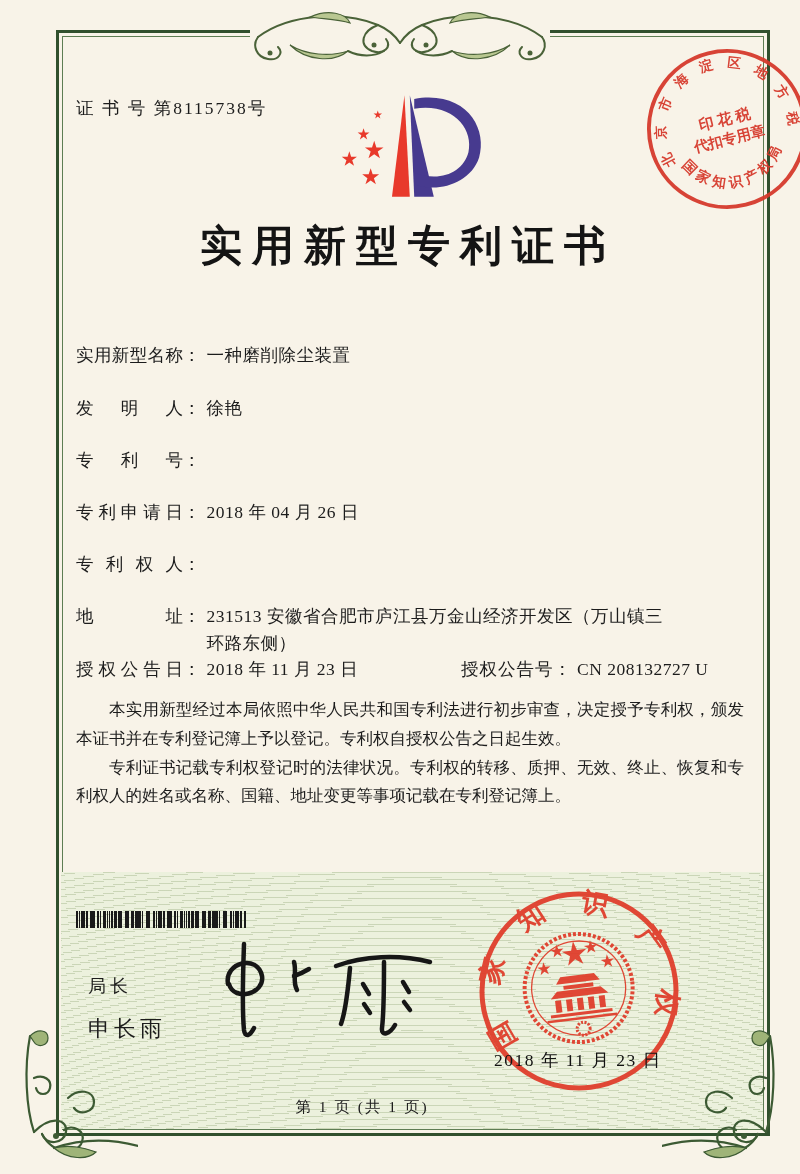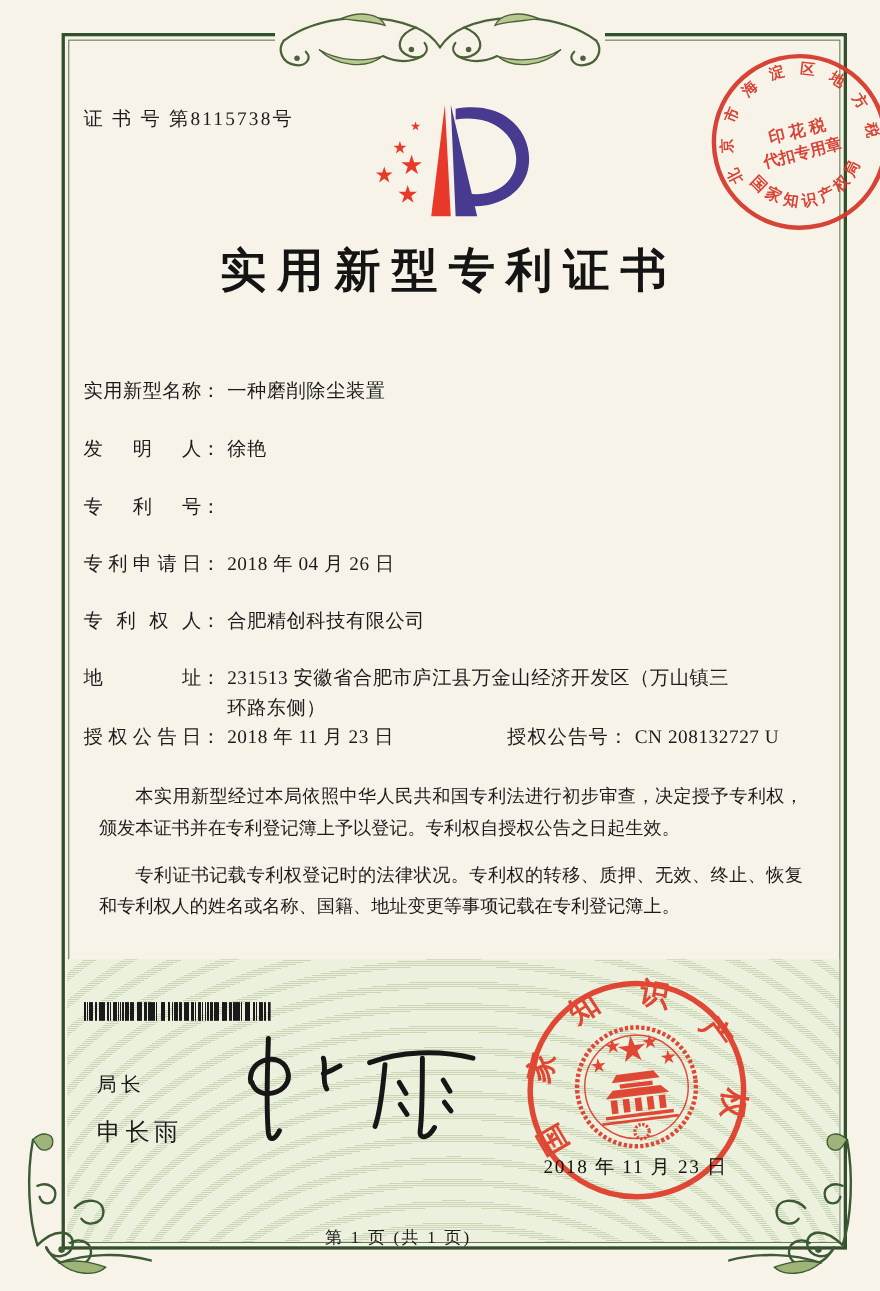--- a/index.html
+++ b/index.html
@@ -27,27 +27,27 @@
   .fields{position:absolute;left:76px;top:0;width:690px;font-size:17.5px;}
   .f-row{position:absolute;left:0;display:flex;align-items:flex-start;line-height:27px;}
   .f-label{display:inline-block;width:107px;text-align:justify;text-align-last:justify;white-space:nowrap;}
   .f-label.no-stretch{width:auto;text-align-last:auto;letter-spacing:1px;}
   .f-colon{margin-right:6px;}
   .f-value{letter-spacing:.5px;}
   .addr-value{width:458px;}
   .grant-no-group{position:absolute;left:385px;top:0;display:flex;}
   .paras{position:absolute;left:76px;top:696px;width:668px;font-size:16.5px;
     line-height:28.8px;text-align:justify;}
-  .paras p{margin:14px;text-indent:2em;}
+  .paras p{margin:0;text-indent:2em;}
   .signer-title{position:absolute;left:88px;top:974px;font-size:18px;letter-spacing:4px;z-index:4;}
   .signer-name{position:absolute;left:88px;top:1014px;font-size:22px;letter-spacing:4px;z-index:4;}
   .seal-date{position:absolute;left:494px;top:1048px;font-size:17.5px;letter-spacing:1.5px;
     color:#121212;z-index:6;}
   .footer{position:absolute;left:0;top:1097px;width:724px;text-align:center;
-    font-size:15.5px;letter-spacing:2px;z-index:5;margin-top:18px;}
+    font-size:15.5px;letter-spacing:2px;z-index:5;}
   
   .logo{position:absolute;left:328px;top:84px;z-index:2;}
   .tax-seal{position:absolute;left:642px;top:44px;z-index:3;transform:rotate(-14deg);}
   .cnipa-seal{position:absolute;left:474px;top:886px;z-index:5;transform:rotate(-7deg);}
   .signature{position:absolute;left:198px;top:932px;z-index:5;}
   .barcode{position:absolute;left:76px;top:911px;width:170px;height:17px;z-index:4;
     background-image:
       repeating-linear-gradient(90deg,#1a1a1a 0 2px,transparent 2px 3px,#1a1a1a 3px 4px,transparent 4px 7px),
       repeating-linear-gradient(90deg,#1a1a1a 0 1px,transparent 1px 5px,#1a1a1a 5px 8px,transparent 8px 11px);
   }
@@ -158,21 +158,20 @@
       <span class="f-colon">：</span>
   </div>
   <div class="f-row" style="top:499px">
     <span class="f-label">专利申请日</span>
       <span class="f-colon">：</span>
     <span class="f-value">2018 年 04 月 26 日</span>
   </div>
   <div class="f-row" style="top:551px">
     <span class="f-label">专利权人</span>
       <span class="f-colon">：</span>
-    <span class="f-value">合肥精创科技有限公司</span>
   </div>
   <div class="f-row" style="top:603px">
     <span class="f-label">地址</span>
       <span class="f-colon">：</span>
     <span class="f-value addr-value">231513 安徽省合肥市庐江县万金山经济开发区（万山镇三环路东侧）</span>
   </div>
   <div class="f-row" style="top:656px;width:690px">
     <span class="f-label">授权公告日</span>
       <span class="f-colon">：</span>
     <span class="f-value">2018 年 11 月 23 日</span>

